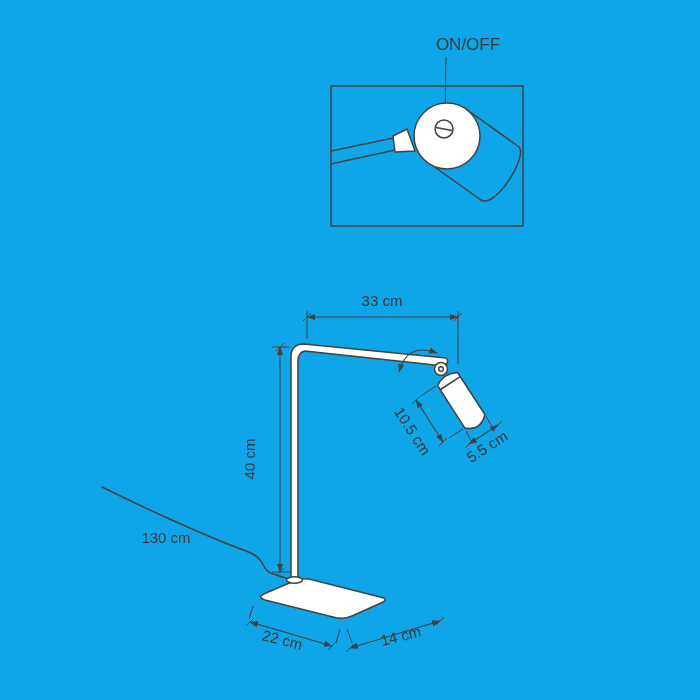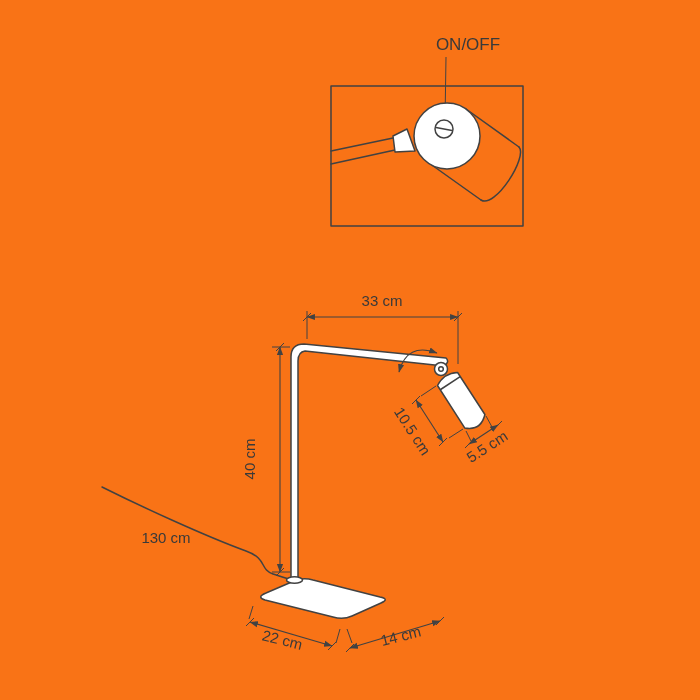--- a/index.html
+++ b/index.html
@@ -1,16 +1,16 @@
 <!DOCTYPE html>
 <html><head>
 <meta charset="utf-8">
 <style>
   html,body{margin:0;padding:0;background:#fff;}
-  .canvas{position:relative;width:700px;height:700px;background:#f97316;overflow:hidden;}
+  .canvas{position:relative;width:700px;height:700px;background:#0ea5e9;overflow:hidden;}
   svg{display:block;}
   .lbl{font-family:"Liberation Sans",sans-serif;font-size:15px;fill:#3a3a3a;}
   .lbl.big{font-size:17px;}
   .draw{stroke:#424242;stroke-width:1.5;fill:none;stroke-linecap:round;stroke-linejoin:round;}
   .fillw{fill:#ffffff;}
   .dim{stroke:#424242;stroke-width:1.1;fill:none;}
   .ext{stroke:#424242;stroke-width:1;fill:none;}
 </style>
 </head>
 <body>

